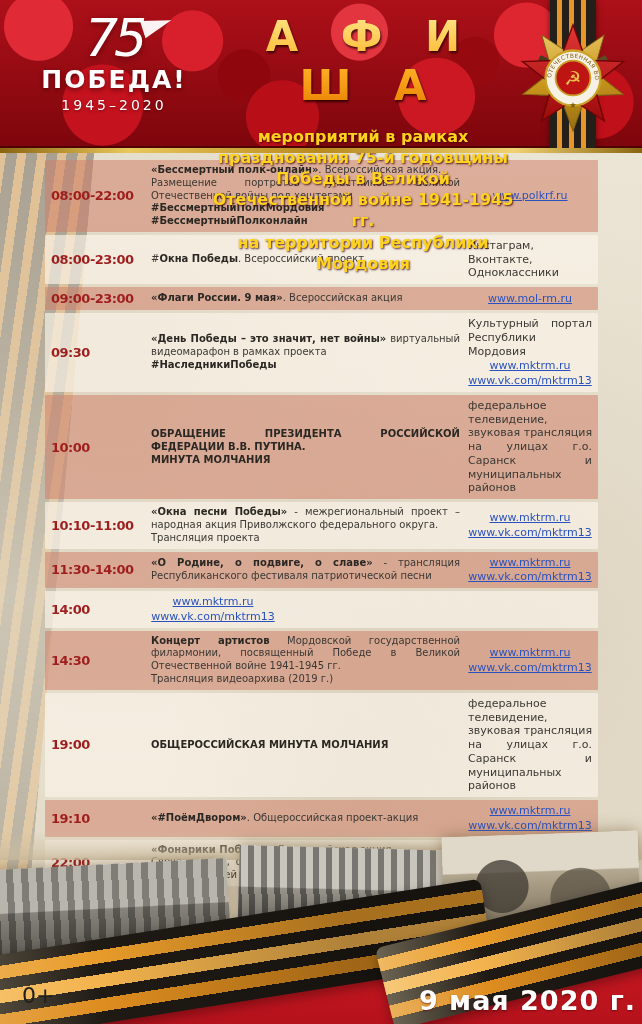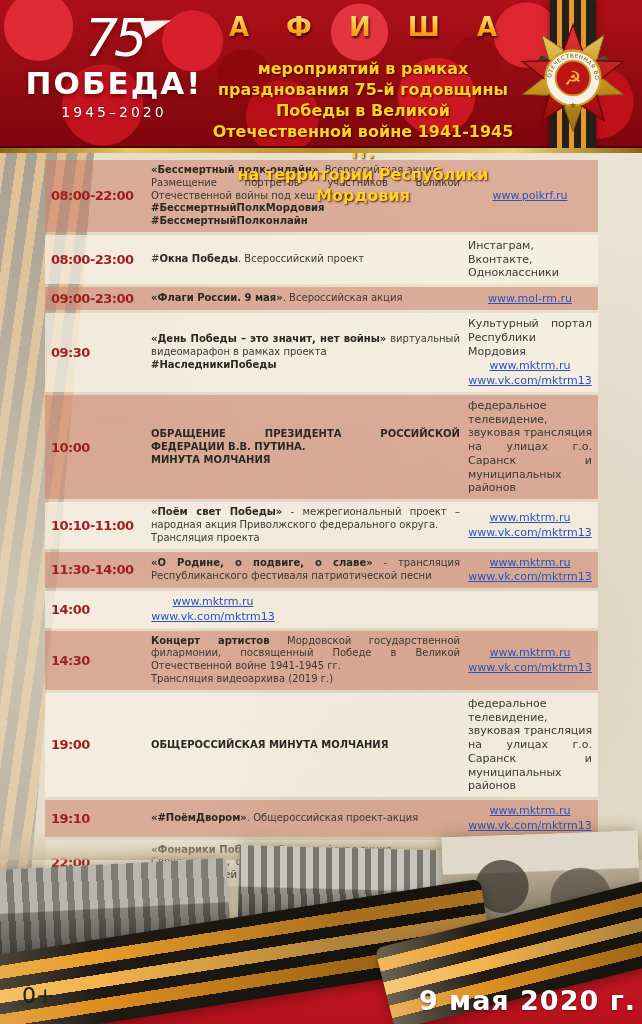--- a/index.html
+++ b/index.html
@@ -32,26 +32,26 @@
     border-bottom:2px solid #4f0304;
   }
   .gold-bar{position:absolute;top:148px;left:0;right:0;height:5px;z-index:6;
     background:linear-gradient(90deg,#8a6410,#e9c75a 20%,#b98a1e 50%,#efd271 80%,#8a6410);}
   .logo75{position:absolute;left:14px;top:14px;width:200px;text-align:center;color:#fff;z-index:7;}
   .logo75 .num{font-size:52px;font-weight:normal;font-style:italic;line-height:.95;
     text-shadow:0 2px 6px rgba(60,0,0,.6);letter-spacing:-4px;}
   .logo75 .flag{position:absolute;left:128px;top:2px;width:0;height:0;
     border-left:30px solid #fff;border-top:9px solid transparent;border-bottom:9px solid transparent;
     transform:rotate(-18deg);opacity:.95;}
-  .logo75 .name{font-size:31px;font-weight:bold;letter-spacing:2px;margin-top:2px;
+  .logo75 .name{font-size:25px;font-weight:bold;letter-spacing:2px;margin-top:2px;
     text-shadow:0 2px 4px rgba(60,0,0,.6);}
   .logo75 .years{font-size:14px;letter-spacing:3px;margin-top:3px;text-shadow:0 1px 3px rgba(60,0,0,.6);}
   .header-center{position:absolute;left:206px;right:122px;top:12px;text-align:center;z-index:7;}
   .afisha{
-    font-size:26px;font-weight:bold;letter-spacing:14px;padding-left:14px;
+    font-size:42px;font-weight:bold;letter-spacing:14px;padding-left:14px;
     background:linear-gradient(#ffe88a,#ffb126 55%,#e87f00);
     -webkit-background-clip:text;background-clip:text;-webkit-text-fill-color:transparent;
     filter:drop-shadow(1px 2px 1px rgba(40,0,0,.85));
     text-decoration:underline;
   }
   .subtitle{margin-top:16px;color:#ffd21e;font-weight:bold;font-size:16px;line-height:1.32;
     text-shadow:1px 1px 2px rgba(60,0,0,.85);}
   .medal-wrap{position:absolute;right:10px;top:0;width:118px;height:148px;z-index:7;}
   .medal-ribbon{position:absolute;left:50%;top:0;transform:translateX(-50%);width:46px;height:148px;
     background:repeating-linear-gradient(90deg,#241f18 0 7px,#e8962a 7px 12px,#241f18 12px 19px,#e8962a 19px 24px,#241f18 24px 31px,#e8962a 31px 36px,#241f18 36px 46px);
@@ -198,21 +198,21 @@
       <div class="row hl">
         <div class="cell-time">10:00</div>
         <div class="cell-desc"><span class="b">ОБРАЩЕНИЕ ПРЕЗИДЕНТА РОССИЙСКОЙ ФЕДЕРАЦИИ В.В. ПУТИНА.
 МИНУТА МОЛЧАНИЯ</span></div>
         <div class="cell-info">
           <span class="info-text">федеральное телевидение, звуковая трансляция на улицах г.о. Саранск и муниципальных районов</span>
         </div>
       </div>
       <div class="row lt">
         <div class="cell-time">10:10-11:00</div>
-        <div class="cell-desc"><span class="b">«Поём свет Победы»</span><span> - межрегиональный проект – народная акция Приволжского федерального округа.
+        <div class="cell-desc"><span class="b">«Окна песни Победы»</span><span> - межрегиональный проект – народная акция Приволжского федерального округа.
 Трансляция проекта</span></div>
         <div class="cell-info">
           <a class="link" href="#">www.mktrm.ru</a>
           <a class="link" href="#">www.vk.com/mktrm13</a>
         </div>
       </div>
       <div class="row hl">
         <div class="cell-time">11:30-14:00</div>
         <div class="cell-desc"><span class="b">«О Родине, о подвиге, о славе»</span><span> - трансляция Республиканского фестиваля патриотической песни</span></div>
         <div class="cell-info">

